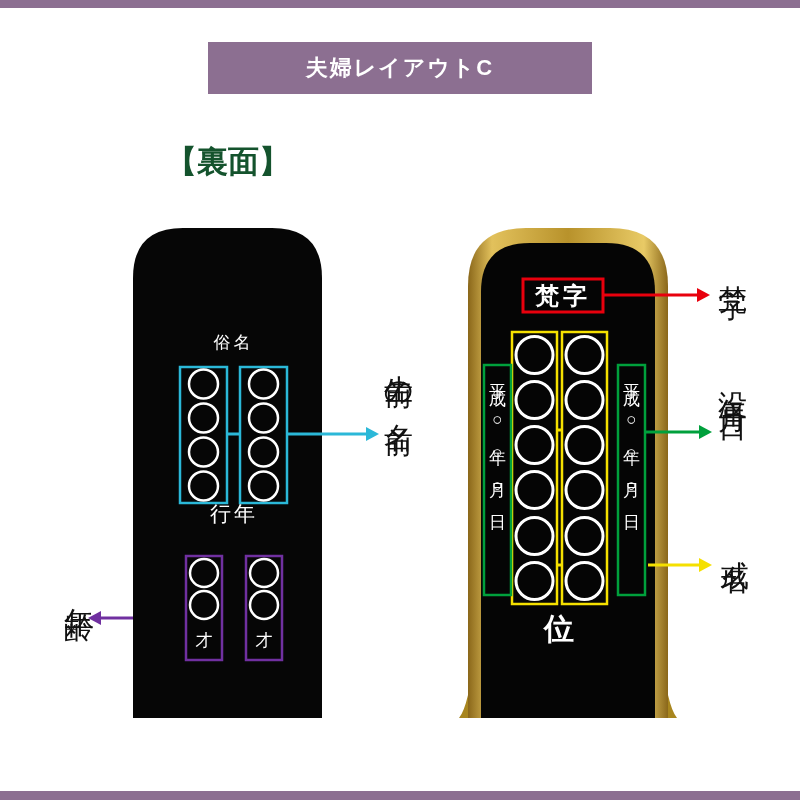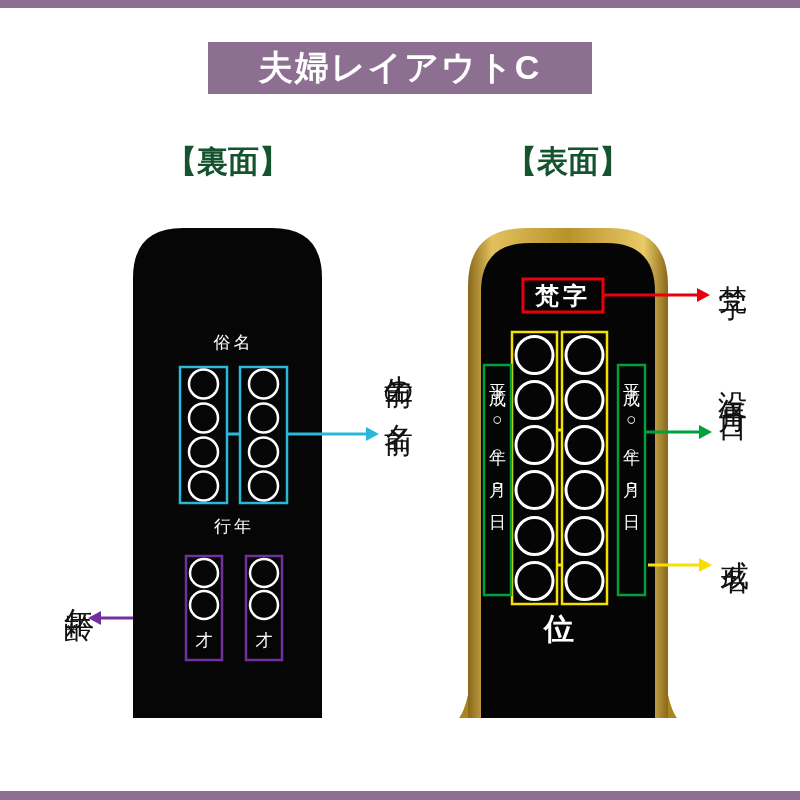--- a/index.html
+++ b/index.html
@@ -5,34 +5,34 @@
   * { margin:0; padding:0; box-sizing:border-box; }
   html,body { background:#ffffff; }
   body { font-family:"Liberation Sans","DejaVu Sans",sans-serif; }
   .canvas { position:relative; width:800px; height:800px; background:#fff; overflow:hidden; }
 
   .strip { position:absolute; left:0; width:800px; background:#8c6f91; }
   .strip.top { top:0; height:8px; }
   .strip.bottom { bottom:0; height:9px; }
 
   .header-bar { position:absolute; left:208px; top:42px; width:384px; height:52px;
-    background:#8c6f91; color:#fff; font-size:34px; font-weight:bold; letter-spacing:2px;
+    background:#8c6f91; color:#fff; font-size:22px; font-weight:bold; letter-spacing:2px;
     display:flex; align-items:center; justify-content:center; }
 
   .section-heading { position:absolute; top:141px; width:130px; text-align:center;
     font-size:31px; font-weight:bold; color:#14532d; }
   .heading-back { left:163px; }
   .heading-front { left:503px; }
 
   svg.diagram { position:absolute; left:0; top:0; }
 
   .tablet-label { position:absolute; color:#fff; text-align:center;
     font-family:"Liberation Serif","DejaVu Serif",serif; }
   .lbl-zokumyo { left:180px; top:331px; width:107px; font-size:17px; letter-spacing:3px;text-align:center; }
-  .lbl-gyonen  { left:186px; top:515px; width:96px;  font-size:17px; letter-spacing:3px; }
+  .lbl-gyonen  { left:186px; top:500px; width:96px;  font-size:21px; letter-spacing:3px; }
   .lbl-sai-left  { left:186px; top:629px; width:36px; font-size:17px; }
   .lbl-sai-right { left:246px; top:629px; width:36px; font-size:17px; }
   .lbl-bonji { left:523px; top:280px; width:80px; height:31px; font-size:24px; font-weight:bold;
     display:flex; align-items:center; justify-content:center; letter-spacing:4px; }
   .lbl-kurai { left:529px; top:609px; width:60px; font-size:30px; font-weight:bold; }
 
   .vdate { position:absolute; width:27px; height:226px; color:#fff;
     writing-mode:vertical-rl; text-orientation:upright;
     font-family:"Liberation Serif","DejaVu Serif",serif;
     font-size:17px; letter-spacing:7px; line-height:27px; top:370px; }
@@ -51,21 +51,20 @@
 <body>
 
 <div class="canvas">
 
   <div class="strip top"></div>
   <div class="strip bottom"></div>
 
   <div class="header-bar">夫婦レイアウトC</div>
 
   <div class="section-heading heading-back">【裏面】</div>
-  <div class="section-heading heading-front">【表面】</div>
 
   <svg class="diagram" width="800" height="800" viewBox="0 0 800 800">
     <defs>
       <linearGradient id="gold" x1="0" y1="0" x2="1" y2="0">
         <stop offset="0" stop-color="#8a671a"></stop>
         <stop offset="0.12" stop-color="#e2c15c"></stop>
         <stop offset="0.5" stop-color="#b8922b"></stop>
         <stop offset="0.88" stop-color="#e8ca66"></stop>
         <stop offset="1" stop-color="#8a671a"></stop>
       </linearGradient>

